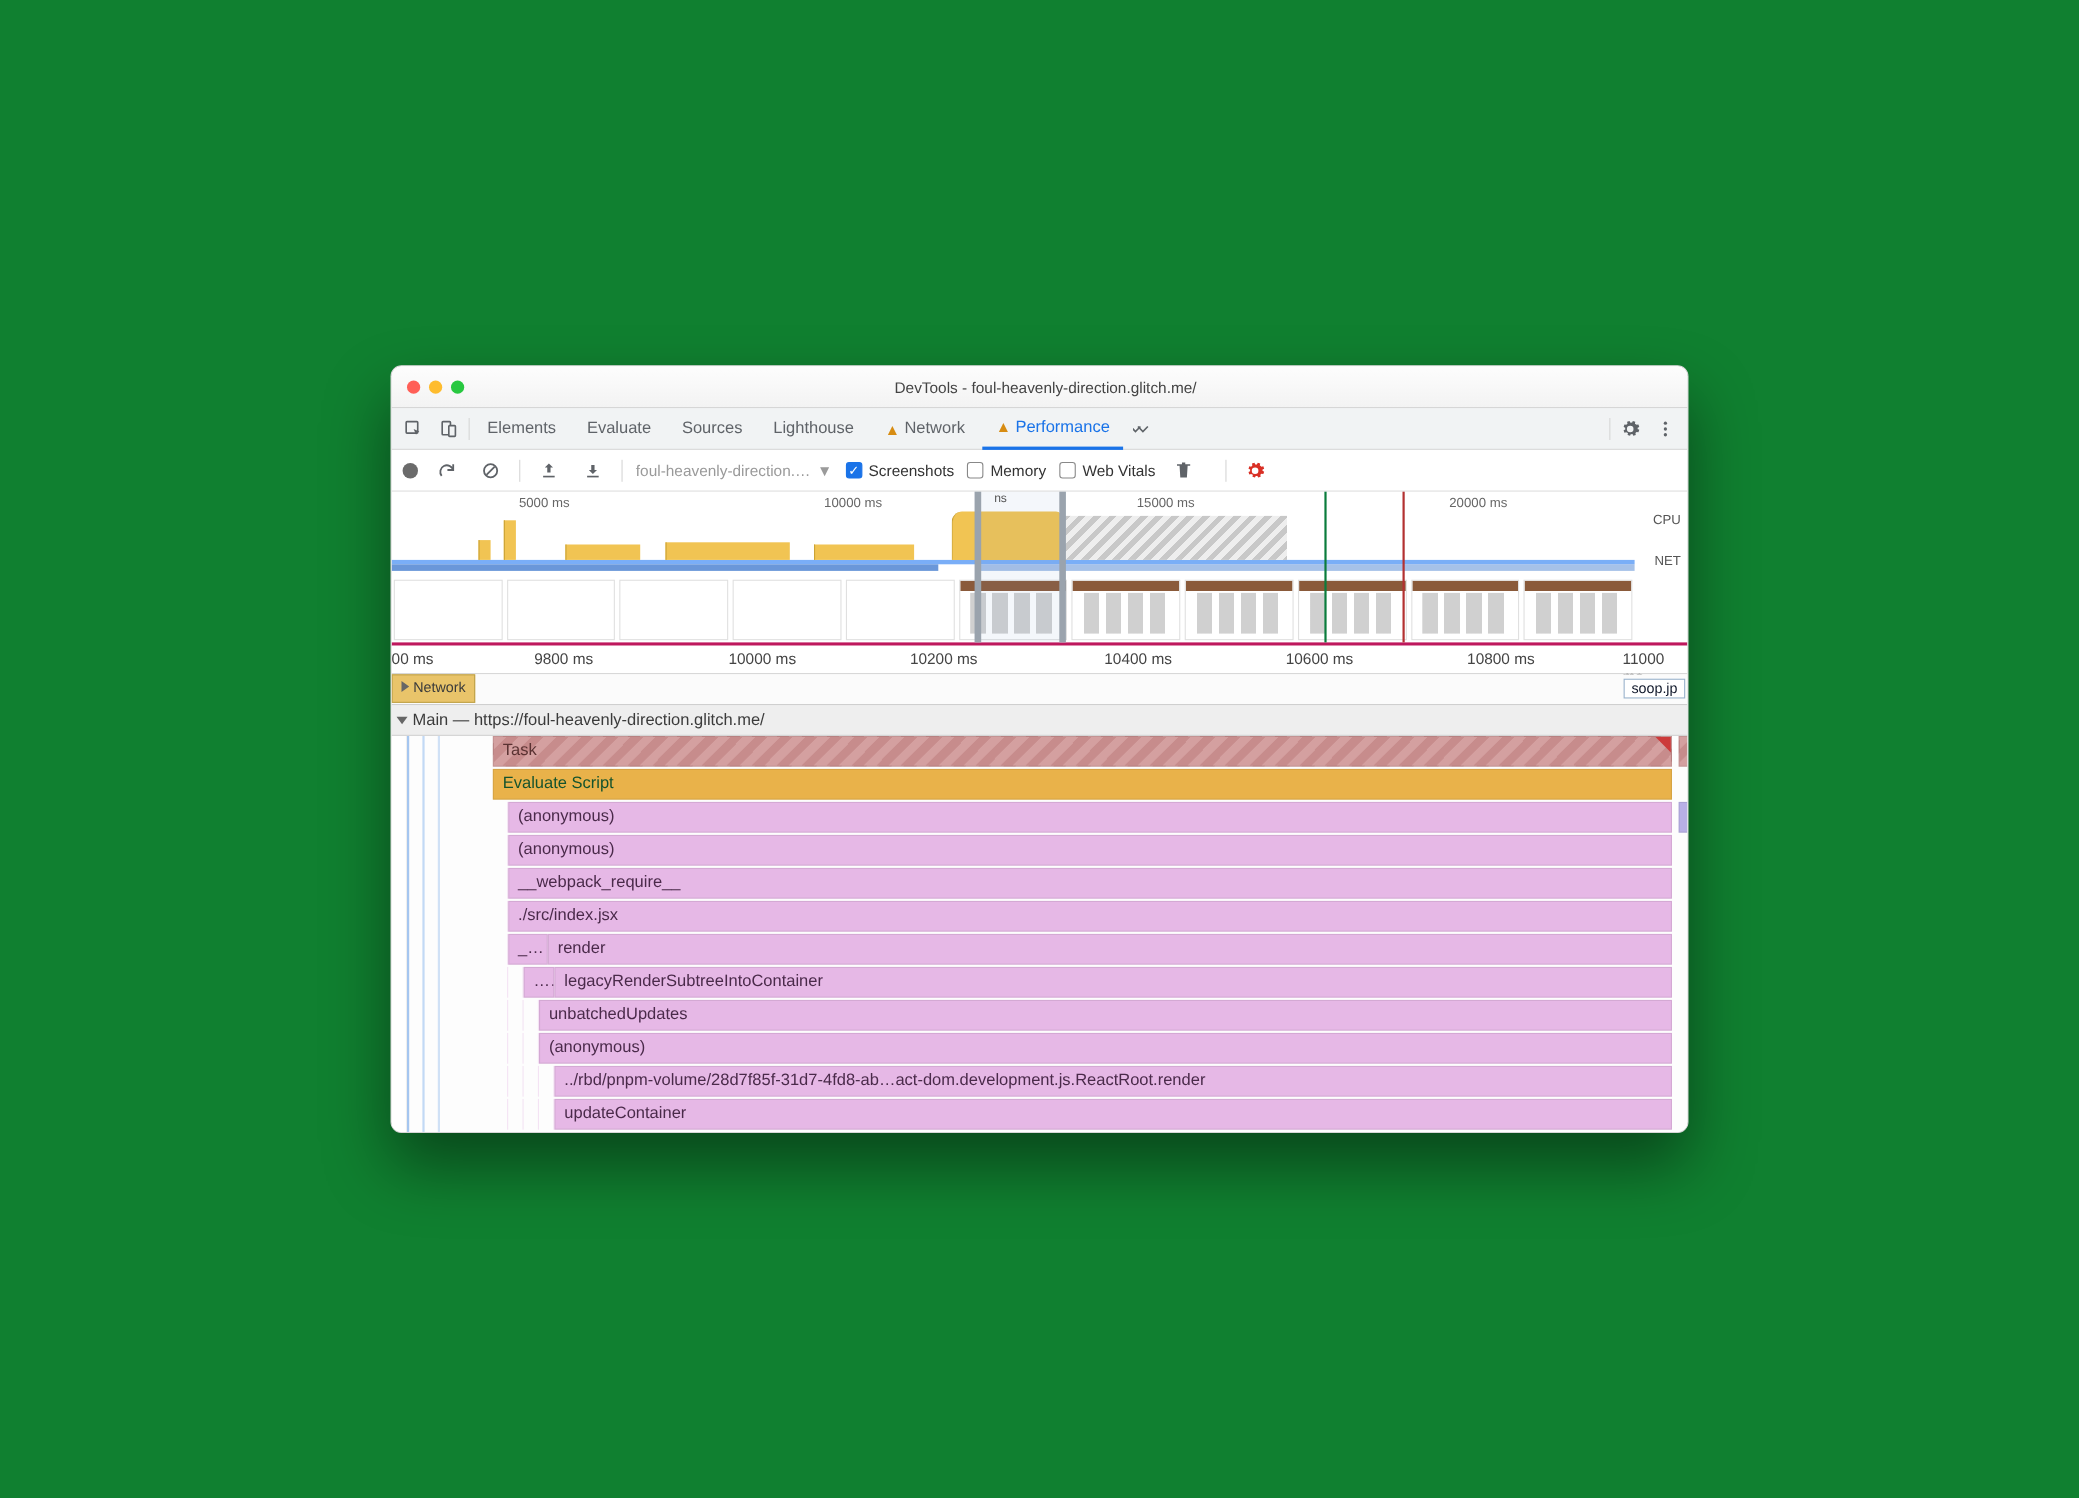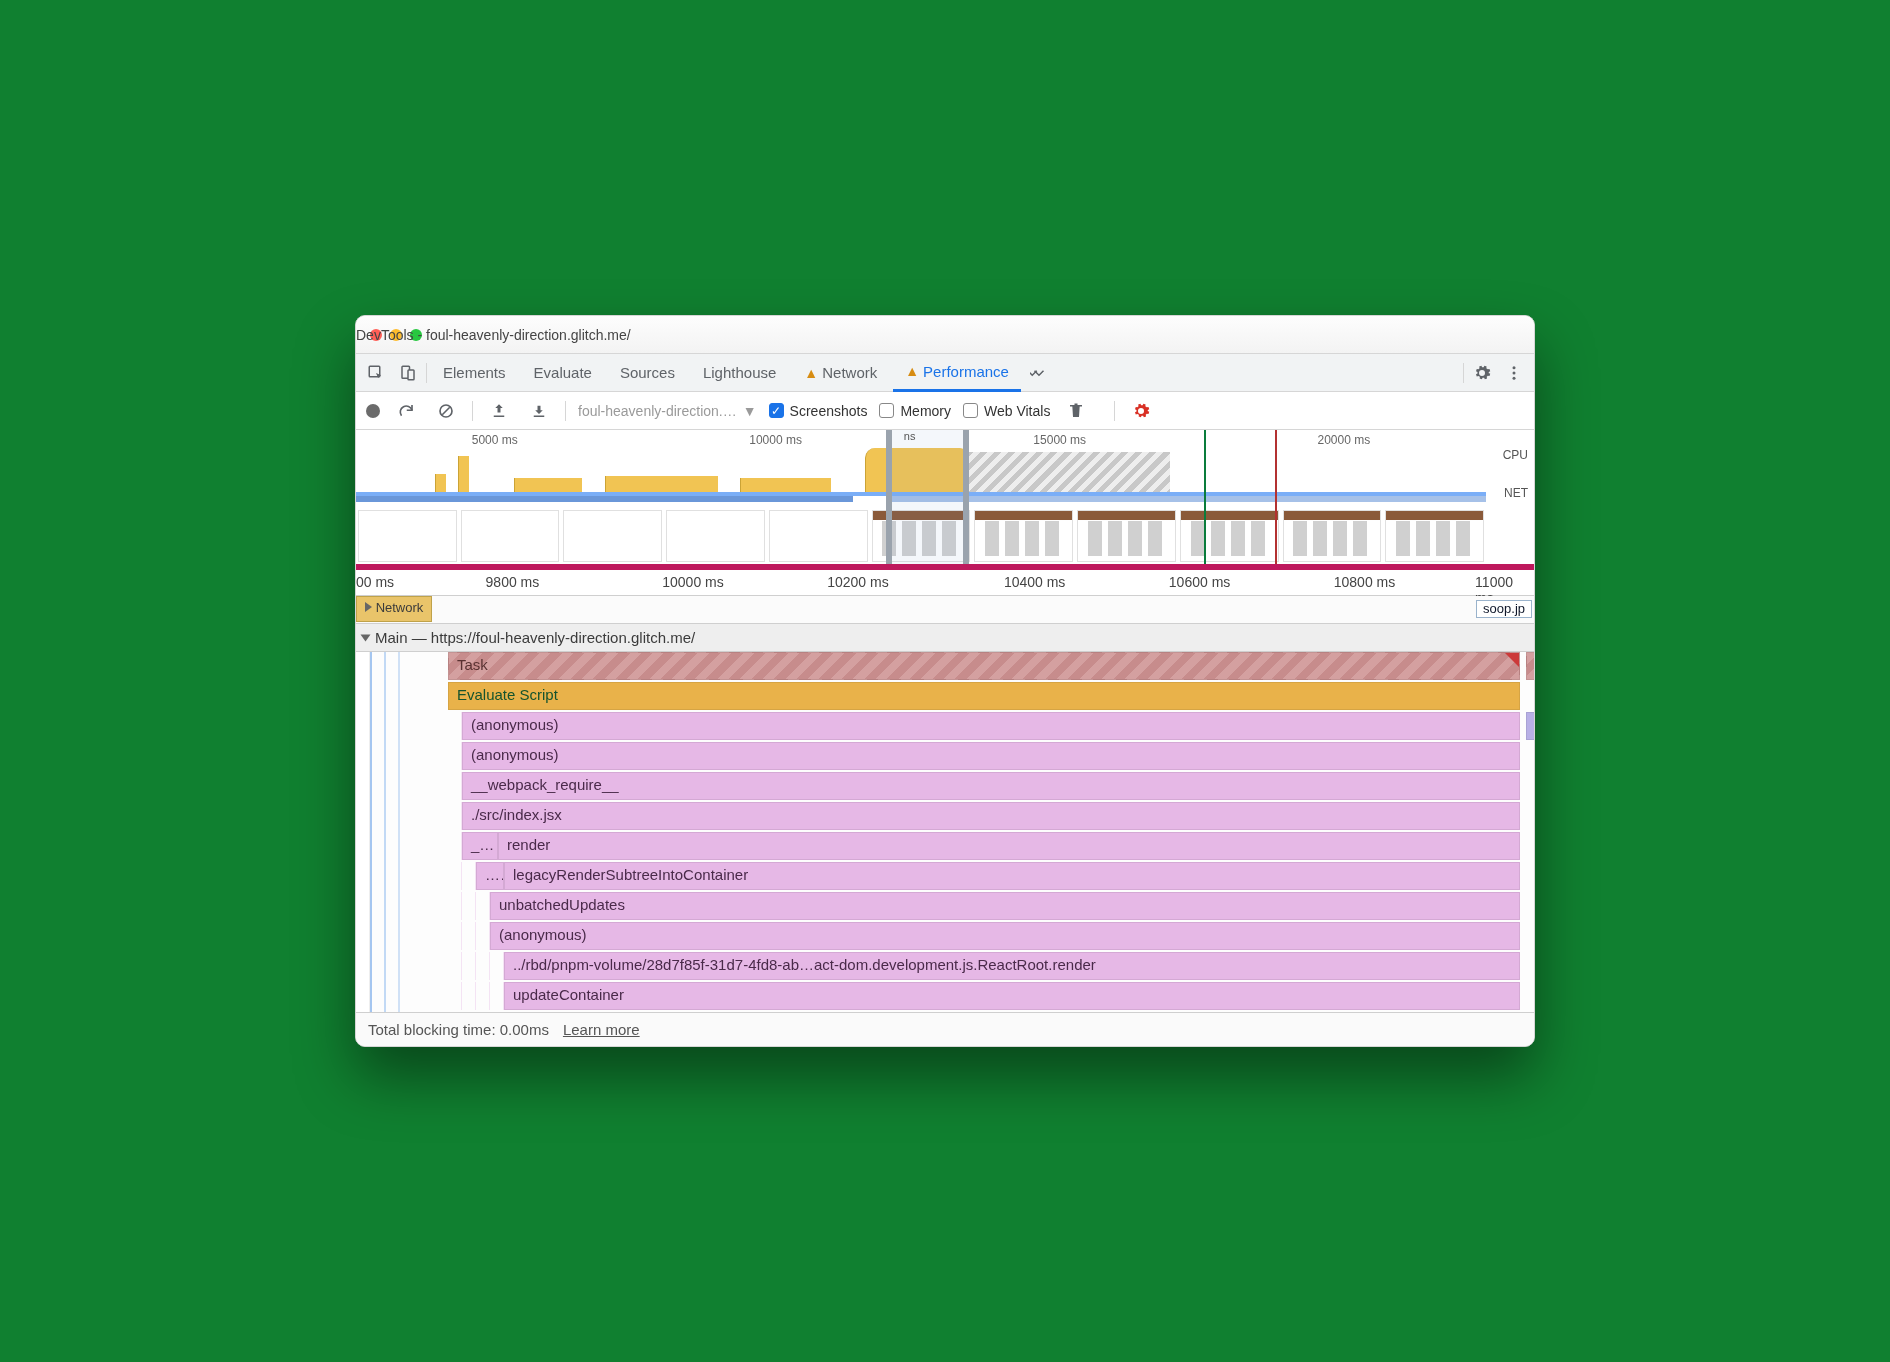--- a/index.html
+++ b/index.html
@@ -2,36 +2,36 @@
 <html><head>
 <meta charset="utf-8">
 <style>
 *{box-sizing:border-box;margin:0;padding:0;font-family:-apple-system,BlinkMacSystemFont,"Segoe UI",Helvetica,Arial,sans-serif}
 body{background:#108030;display:flex;justify-content:center;align-items:center;min-height:100vh;padding:40px}
 .window{width:1180px;background:#fff;border-radius:10px;box-shadow:0 30px 60px rgba(0,0,0,.45);overflow:hidden;border:1px solid #d6d6d6}
 .titlebar{display:flex;align-items:center;height:38px;background:linear-gradient(#fdfdfd,#f3f3f3);border-bottom:1px solid #d6d6d6;position:relative}
 .traffic{display:flex;gap:8px;padding-left:14px}
 .dot{width:12px;height:12px;border-radius:50%}
 .red{background:#ff5f57}.yellow{background:#febc2e}.green{background:#28c840}
-.title{position:absolute;left:0;right:0;text-align:left;font-size:14px;color:#444;font-weight:500}
+.title{position:absolute;left:11px;right:0;text-align:center;font-size:14px;color:#444;font-weight:500}
 .tabbar{display:flex;align-items:center;height:38px;border-bottom:1px solid #d6d6d6;background:#f1f3f4;padding:0 6px;gap:4px;color:#555;font-size:15px}
 .tabbar .sp{flex:1}
 .tab{padding:0 12px;height:38px;display:flex;align-items:center;gap:4px;cursor:pointer;color:#5f6368}
 .tab.active{color:#1a73e8;border-bottom:3px solid #1a73e8;font-weight:500}
 .icon-btn{width:28px;height:28px;display:flex;align-items:center;justify-content:center;color:#5f6368;cursor:pointer}
 .icon-btn svg{width:18px;height:18px}
 .warn{color:#d78c12;font-size:14px}
 .toolbar{display:flex;align-items:center;height:38px;border-bottom:1px solid #d6d6d6;padding:0 10px;gap:12px;background:#fff;font-size:14px;color:#333}
 .rec{width:14px;height:14px;border-radius:50%;background:#6b6b6b}
 .sel{color:#9a9a9a;display:flex;align-items:center;gap:6px}
 .chk{display:flex;align-items:center;gap:6px;cursor:pointer}
 .cbox{width:15px;height:15px;border:1px solid #888;border-radius:3px;display:inline-flex;align-items:center;justify-content:center}
 .cbox.on{background:#1a73e8;border-color:#1a73e8;color:#fff;font-size:12px}
 .divider{width:1px;height:20px;background:#d6d6d6}
-.overview{height:140px;background:#fff;border-bottom:6px solid #be185d;position:relative;font-size:12px;color:#666}
+.overview{height:140px;background:#fff;border-bottom:3px solid #be185d;position:relative;font-size:12px;color:#666}
 .ov-ticks{position:absolute;top:3px;left:0;right:48px;display:flex;justify-content:space-around}
 .ov-side{position:absolute;right:0;top:18px;width:48px;text-align:right;font-size:12px;color:#555;padding-right:6px}
 .ov-cpu{position:absolute;left:0;right:48px;top:18px;height:48px}
 .ov-cpu .blue-bar{position:absolute;bottom:0;left:0;right:0;height:4px;background:#7aaef7}
 .yspike{position:absolute;bottom:4px;background:#f1c453;border-left:1px solid #cba336}
 .ov-net{position:absolute;left:0;right:48px;top:66px;height:8px}
 .net-seg{position:absolute;top:0;height:6px;background:#6a97d9}
 .ov-film{position:absolute;left:0;right:48px;top:78px;bottom:0;display:flex}
 .thumb{flex:1;border:1px solid #e0e0e0;margin:2px;background:#fff;position:relative;overflow:hidden}
 .thumb.filled{background:linear-gradient(180deg,#8a5a3a 0 18%,#fff 18% 100%)}
@@ -312,18 +312,14 @@
             <div class="ipad"></div>
             <div class="ipad"></div>
             <div class="ipad"></div>
             <div class="ipad"></div>
             <div class="bar fn" style="flex:1">updateContainer</div>
           </div>
       </div>
     </div>
   </div>
 
-  <div class="footer">
-    <span>Total blocking time: 0.00ms</span>
-    <a>Learn more</a>
-  </div>
 
 </div>
 
 </body></html>

